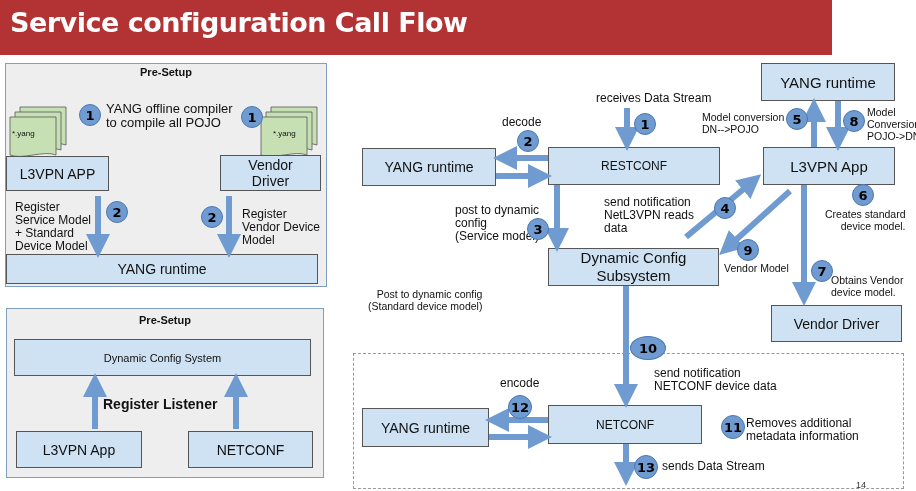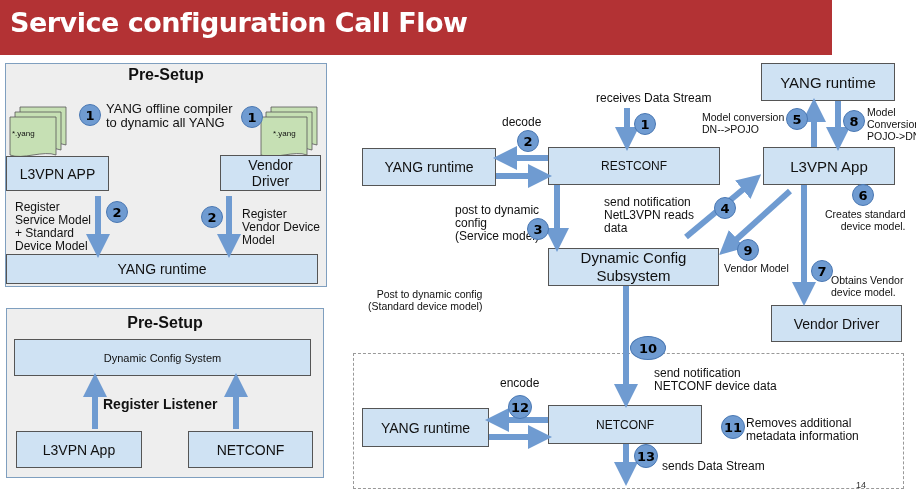--- a/index.html
+++ b/index.html
@@ -3,21 +3,21 @@
 <meta charset="utf-8">
 <style>
   html, body { margin:0; padding:0; }
   body { width:916px; height:491px; position:relative; background:#ffffff; overflow:hidden;
          font-family:"Liberation Sans", sans-serif; color:#111; }
   .header { position:absolute; left:0; top:0; width:832px; height:55px; background:#b33234; }
   .header-title { position:absolute; left:10px; top:7px; font-family:"DejaVu Sans", sans-serif;
          font-weight:bold; font-size:27px; color:#ffffff; letter-spacing:-0.5px; }
   .logo { position:absolute; left:836px; top:4px; width:60px; height:46px; }
   .panel { position:absolute; background:#eeeeee; border:1.5px solid #7f9fbf; box-sizing:border-box; }
-  .panel-title { position:absolute; left:0; right:0; text-align:center; font-weight:bold; font-size:16px; }
+  .panel-title { position:absolute; left:0; right:0; text-align:center; font-weight:bold; font-size:11px; }
   .box { position:absolute; background:#cfe2f3; border:1px solid #555; box-sizing:border-box;
          display:flex; align-items:center; justify-content:center; text-align:center; color:#111; }
   .lbl { position:absolute; font-size:12px; line-height:13px; white-space:nowrap; }
   .lbl.sm { font-size:10.5px; line-height:12px; }
   .badge { position:absolute; width:22px; height:22px; border-radius:50%; background:#6f9bd1;
            border:1px solid #4a78b3; box-sizing:border-box; color:#000; font-weight:bold;
            font-size:13px; display:flex; align-items:center; justify-content:center;
            font-family:"DejaVu Sans", sans-serif; }
   .dotted { position:absolute; border:1px dashed #999; box-sizing:border-box; }
   svg.overlay { position:absolute; left:0; top:0; width:916px; height:491px; pointer-events:none; }
@@ -46,21 +46,21 @@
     <path d="M266 112 h46 v38 c-12 -5 -34 5 -46 0 z"></path>
     <path d="M261 117 h46 v38 c-12 -5 -34 5 -46 0 z"></path>
   </g>
 </svg>
 <div class="lbl" style="left:12px;top:127px;font-size:8px;">*.yang</div>
 <div class="lbl" style="left:273px;top:127px;font-size:8px;">*.yang</div>
 
 <div class="badge" style="left:79px;top:104px;">1</div>
 <div class="lbl" style="left:106px;top:102px;font-size:13px;line-height:14px;">
   <div>YANG offline compiler</div>
-    <div>to dynamic all YANG</div>
+    <div>to compile all POJO</div>
 </div>
 <div class="badge" style="left:241px;top:106px;">1</div>
 
 <div class="box" style="left:6px;top:156px;width:103px;height:35px;font-size:14px;">L3VPN APP</div>
 <div class="box" style="left:220px;top:155px;width:101px;height:36px;font-size:14px;line-height:16px;flex-direction:column;">
   <span>Vendor</span>
     <span>Driver</span>
 </div>
 
 <div class="lbl" style="left:15px;top:201px;">
@@ -187,21 +187,21 @@
 
 <div class="badge" style="left:721px;top:415px;width:24px;height:24px;">11</div>
 <div class="lbl" style="left:746px;top:417px;">
   <div>Removes additional</div>
     <div>metadata information</div>
 </div>
 
 <div class="lbl" style="left:500px;top:377px;">encode</div>
 <div class="badge" style="left:508px;top:395px;width:24px;height:24px;">12</div>
 
-<div class="badge" style="left:634px;top:444px;width:24px;height:24px;">13</div>
+<div class="badge" style="left:634px;top:455px;width:24px;height:24px;">13</div>
 <div class="lbl" style="left:662px;top:460px;">sends Data Stream</div>
 
 <div class="lbl sm" style="left:368px;top:288px;text-align:right;">
   <div>Post to dynamic config</div>
     <div>(Standard device model)</div>
 </div>
 
 <div class="pagenum" style="left:856px;top:480px;">14</div>
 
 </body></html>

